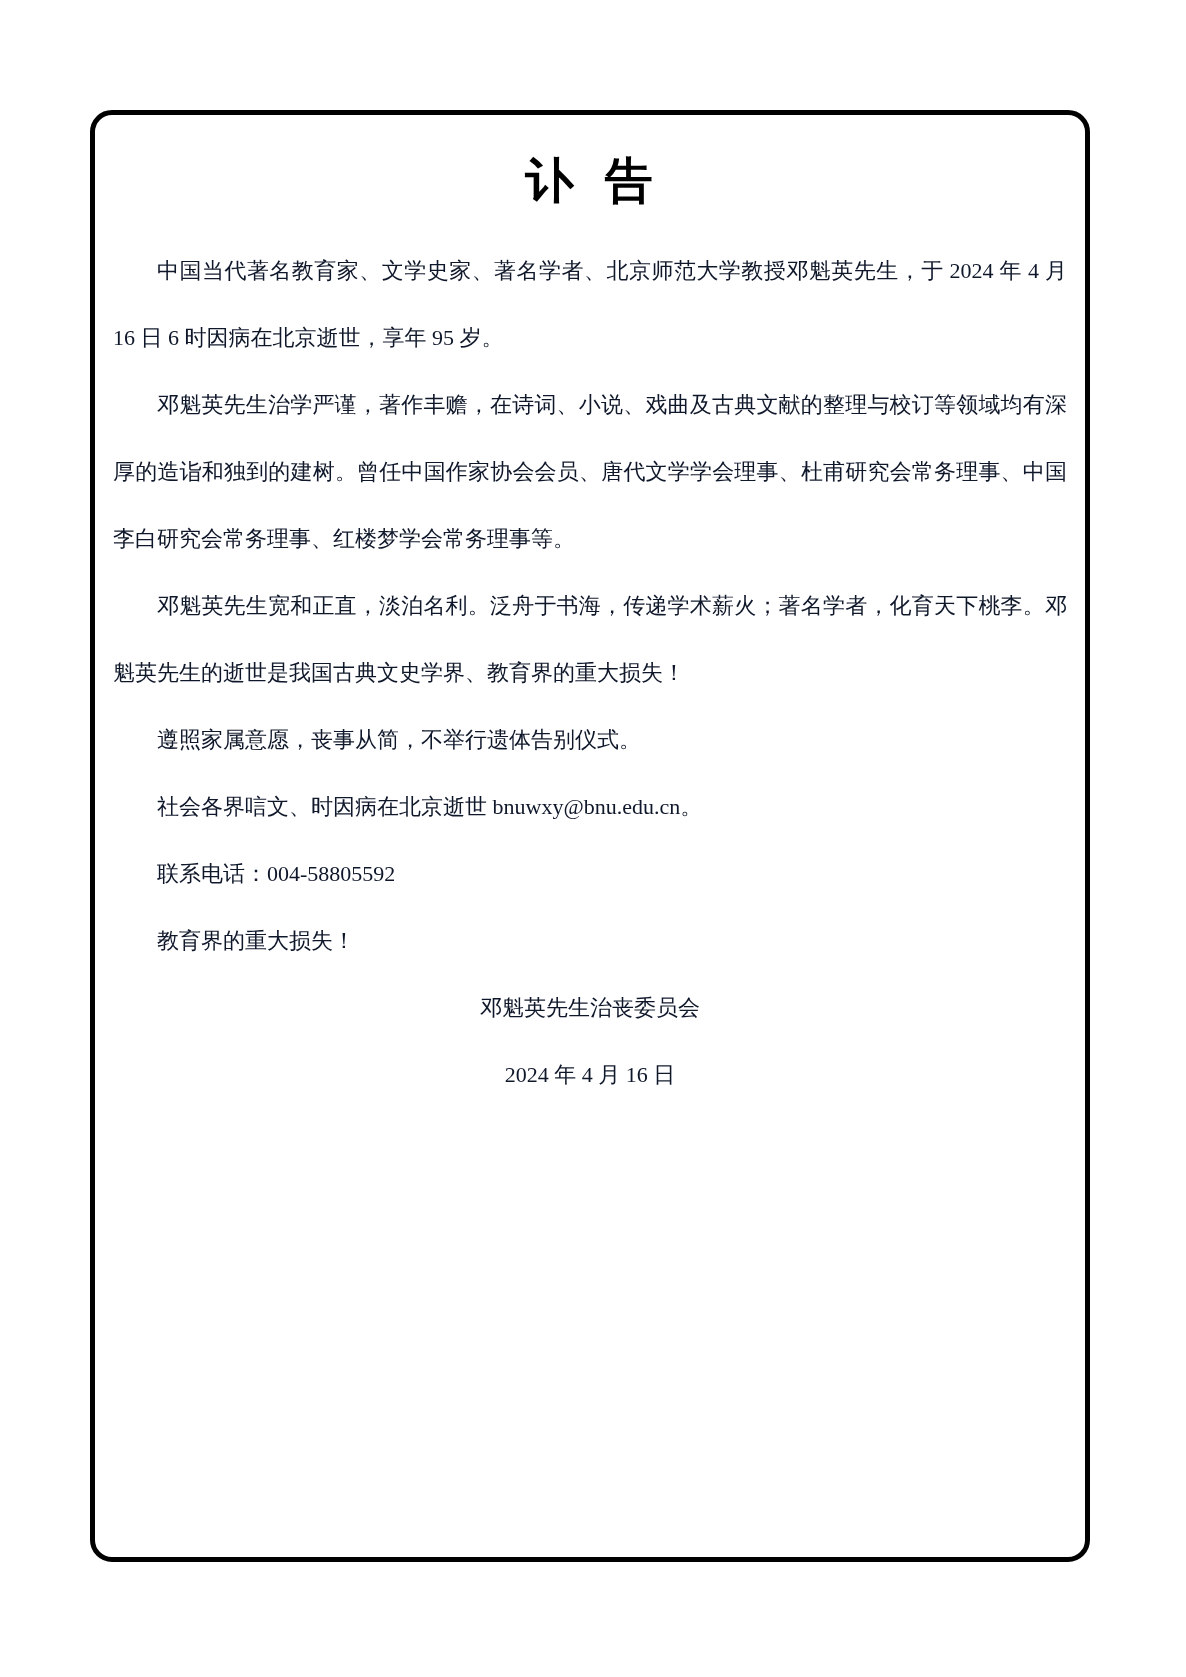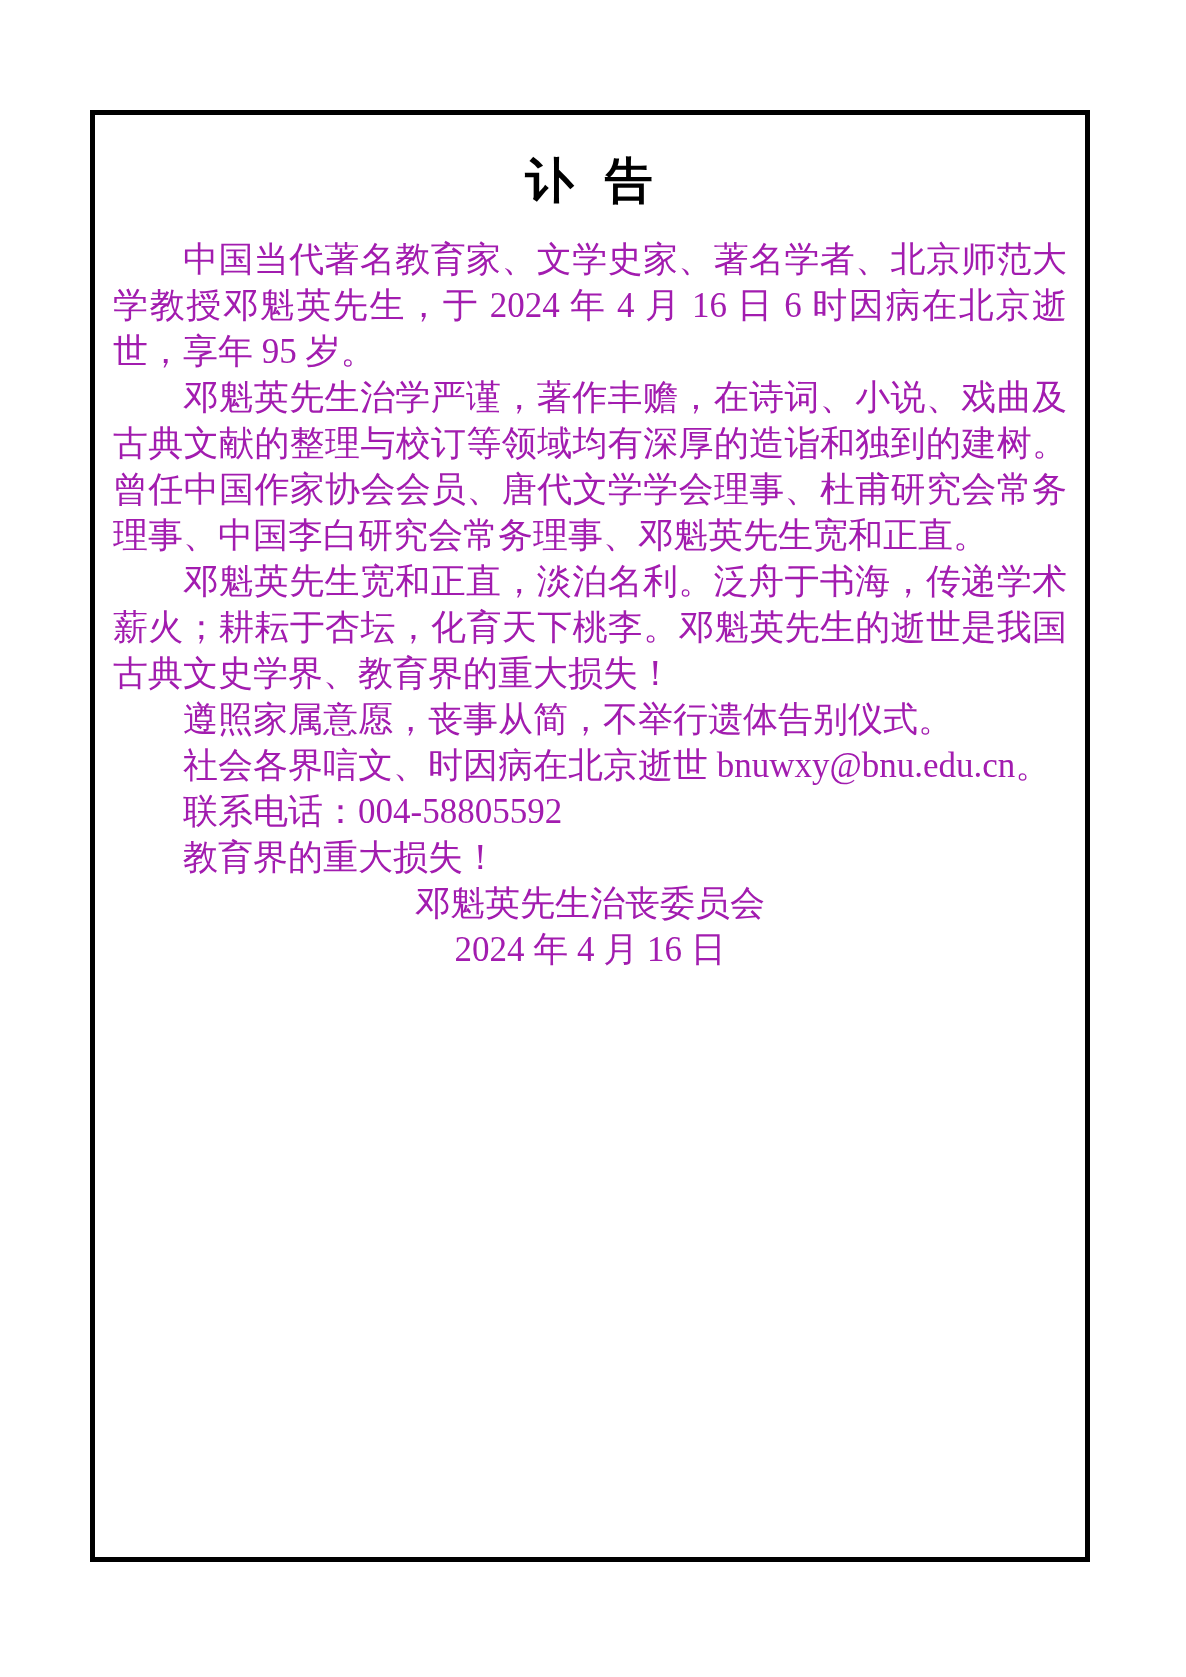--- a/index.html
+++ b/index.html
@@ -1,15 +1,15 @@
 <!DOCTYPE html>
 <html><head>
 <meta charset="utf-8">
 <style>
-  * { margin: 0; padding: 0; box-sizing: border-box; }
+  * { margin: 0; padding: 0; box-sizing: border-box; border-radius: 22px; }
   html, body {
     background: #ffffff;
   }
   body {
     width: 1186px;
     height: 1677px;
     position: relative;
     font-family: "Liberation Serif", "DejaVu Serif", serif;
     color: #000000;
   }
@@ -29,42 +29,42 @@
     text-align: center;
     font-family: "Liberation Sans", "DejaVu Sans", sans-serif;
     font-weight: bold;
     font-size: 48px;
     line-height: 64px;
     letter-spacing: 2px;
     word-spacing: 14px;
     color: #000000;
   }
   .notice-body p {
-    font-size: 35px;
-    line-height: 46px;
+    font-size: 22px;
+    line-height: 67px;
     text-align: justify;
     text-justify: inter-ideograph;
     text-indent: 2em;
-    color: #a21caf;
+    color: #0f172a;
   }
   .notice-body p.align-right {
     text-align: center;
     text-indent: 0;
   }
 </style>
 </head>
 <body>
 
 <div class="notice-box">
   <h1 class="notice-title">讣 告</h1>
 
   <div class="notice-body">
     <p>中国当代著名教育家、文学史家、著名学者、北京师范大学教授邓魁英先生，于 2024 年 4 月 16 日 6 时因病在北京逝世，享年 95 岁。</p>
-    <p>邓魁英先生治学严谨，著作丰赡，在诗词、小说、戏曲及古典文献的整理与校订等领域均有深厚的造诣和独到的建树。曾任中国作家协会会员、唐代文学学会理事、杜甫研究会常务理事、中国李白研究会常务理事、邓魁英先生宽和正直。</p>
-    <p>邓魁英先生宽和正直，淡泊名利。泛舟于书海，传递学术薪火；耕耘于杏坛，化育天下桃李。邓魁英先生的逝世是我国古典文史学界、教育界的重大损失！</p>
+    <p>邓魁英先生治学严谨，著作丰赡，在诗词、小说、戏曲及古典文献的整理与校订等领域均有深厚的造诣和独到的建树。曾任中国作家协会会员、唐代文学学会理事、杜甫研究会常务理事、中国李白研究会常务理事、红楼梦学会常务理事等。</p>
+    <p>邓魁英先生宽和正直，淡泊名利。泛舟于书海，传递学术薪火；著名学者，化育天下桃李。邓魁英先生的逝世是我国古典文史学界、教育界的重大损失！</p>
     <p>遵照家属意愿，丧事从简，不举行遗体告别仪式。</p>
     <p>社会各界唁文、时因病在北京逝世 bnuwxy@bnu.edu.cn。</p>
     <p>联系电话：004-58805592</p>
     <p>教育界的重大损失！</p>
     <p class="align-right">邓魁英先生治丧委员会</p>
     <p class="align-right">2024 年 4 月 16 日</p>
   </div>
 </div>
 
 </body></html>

